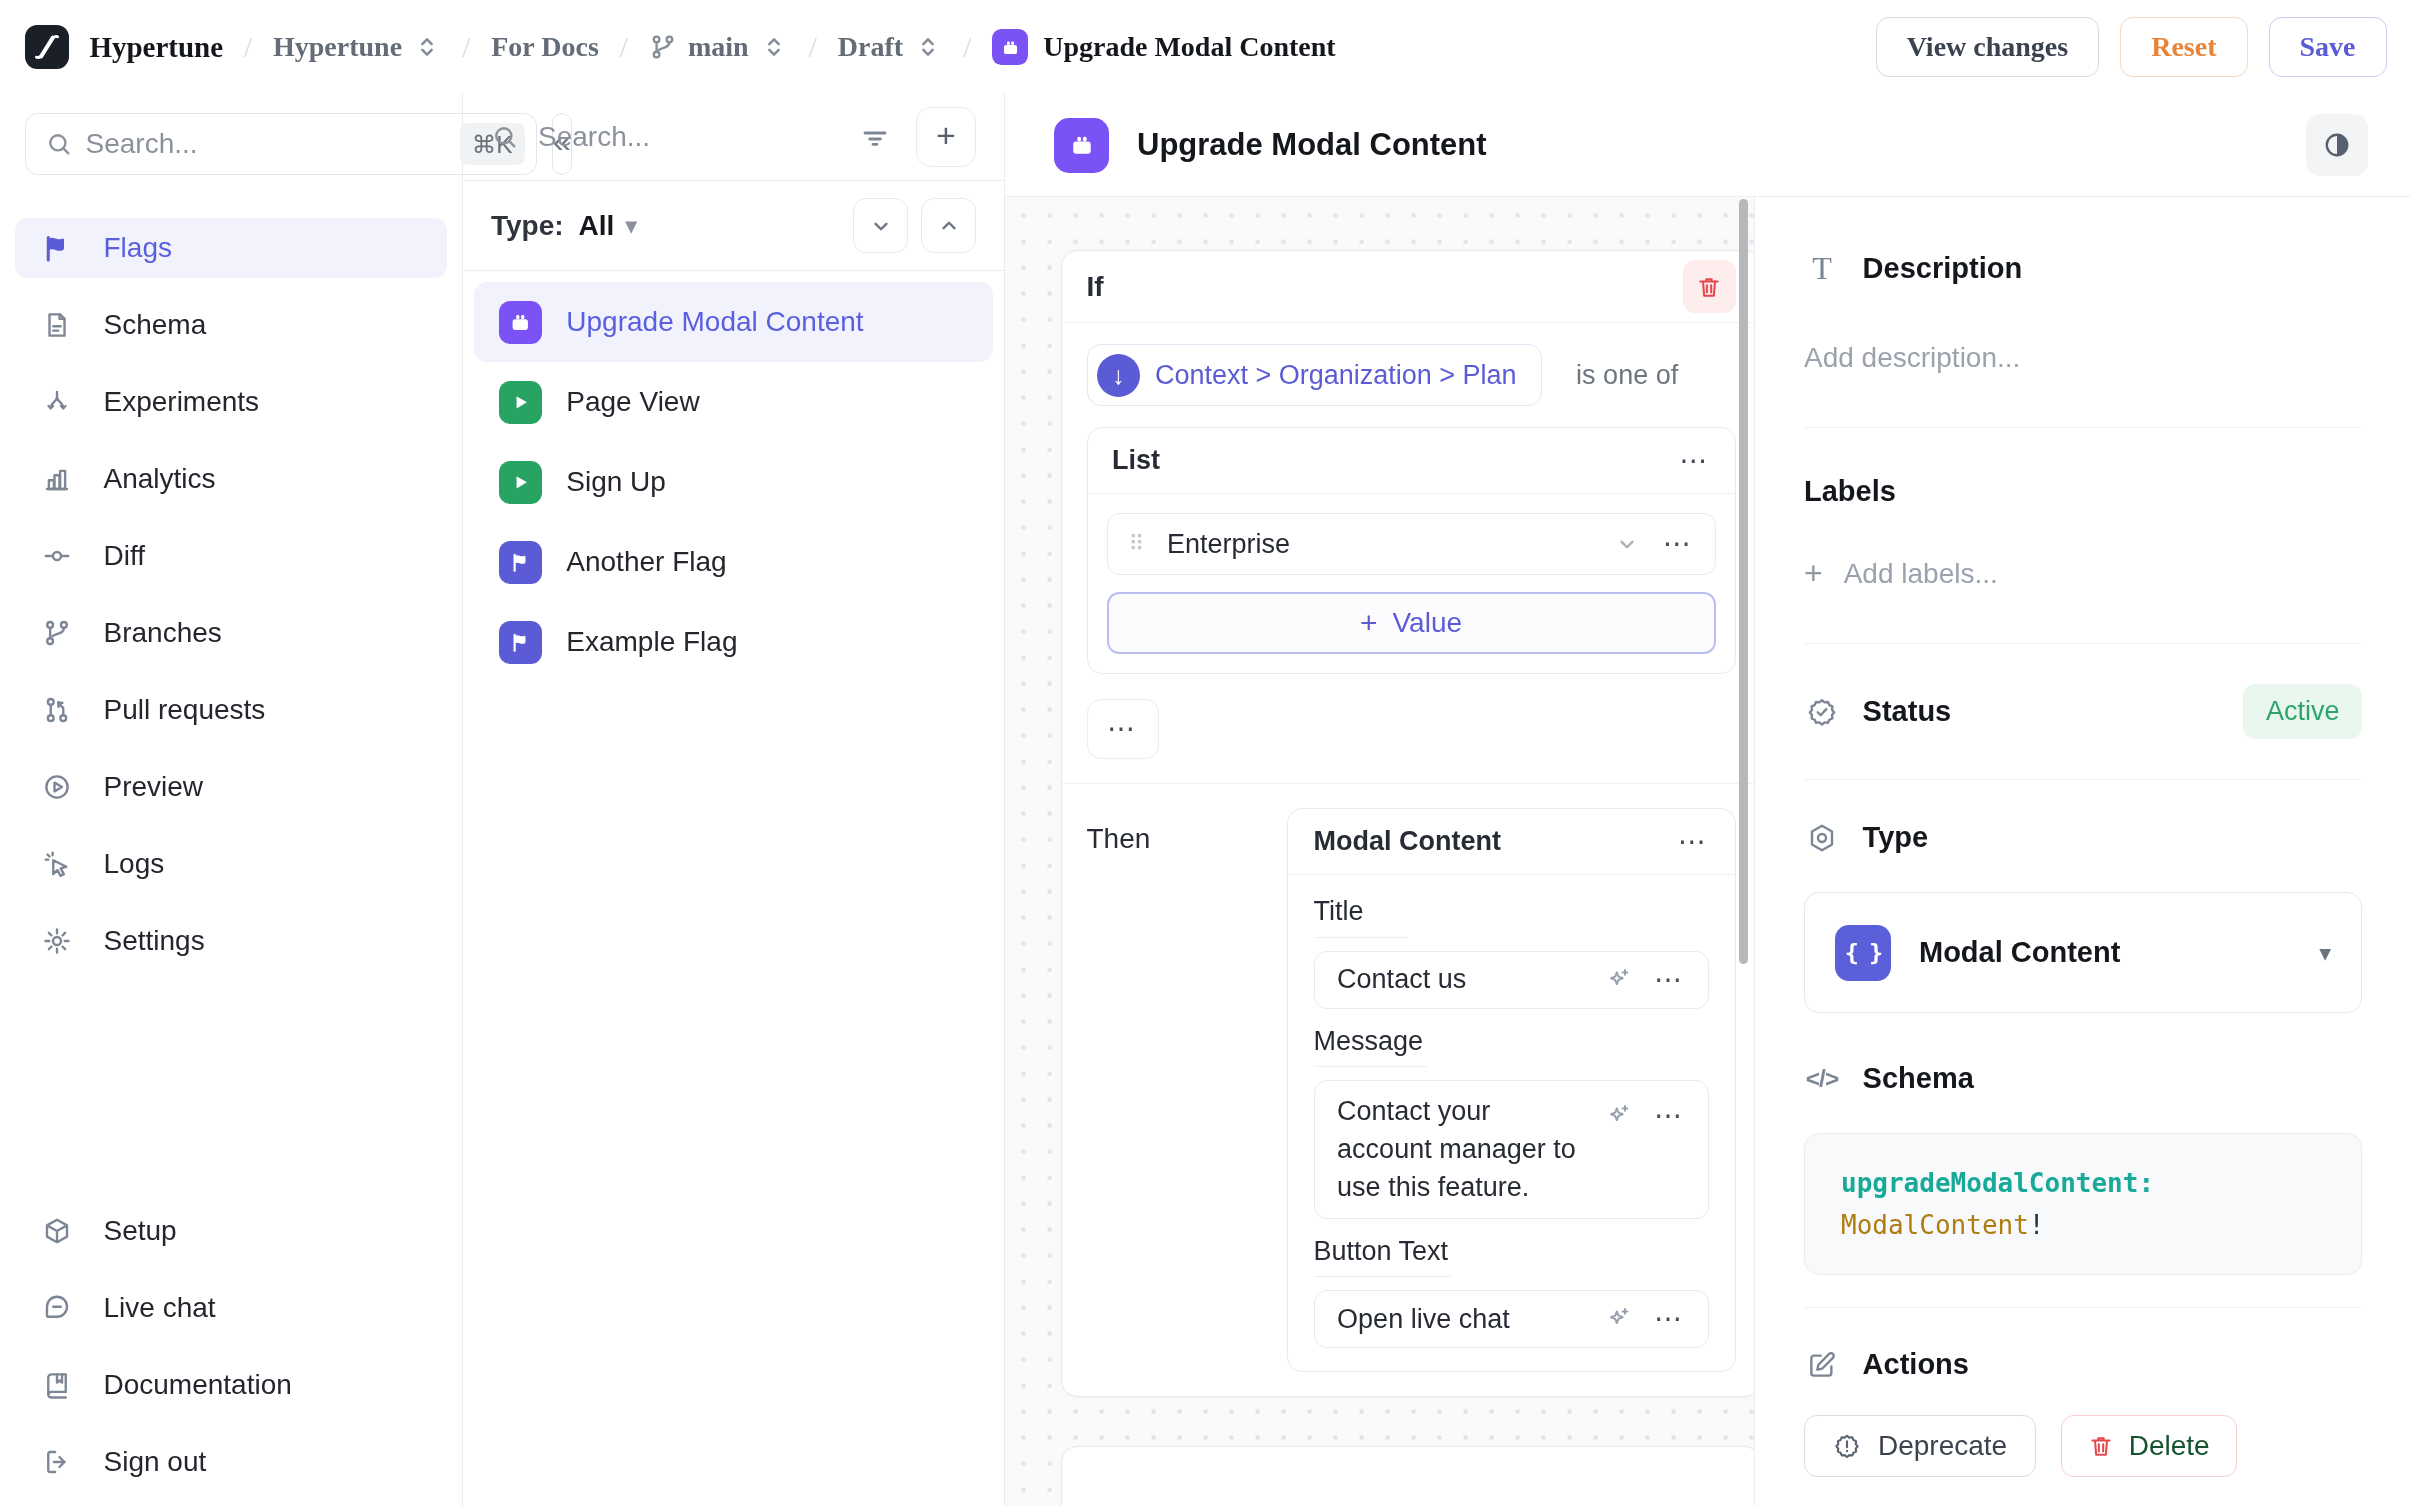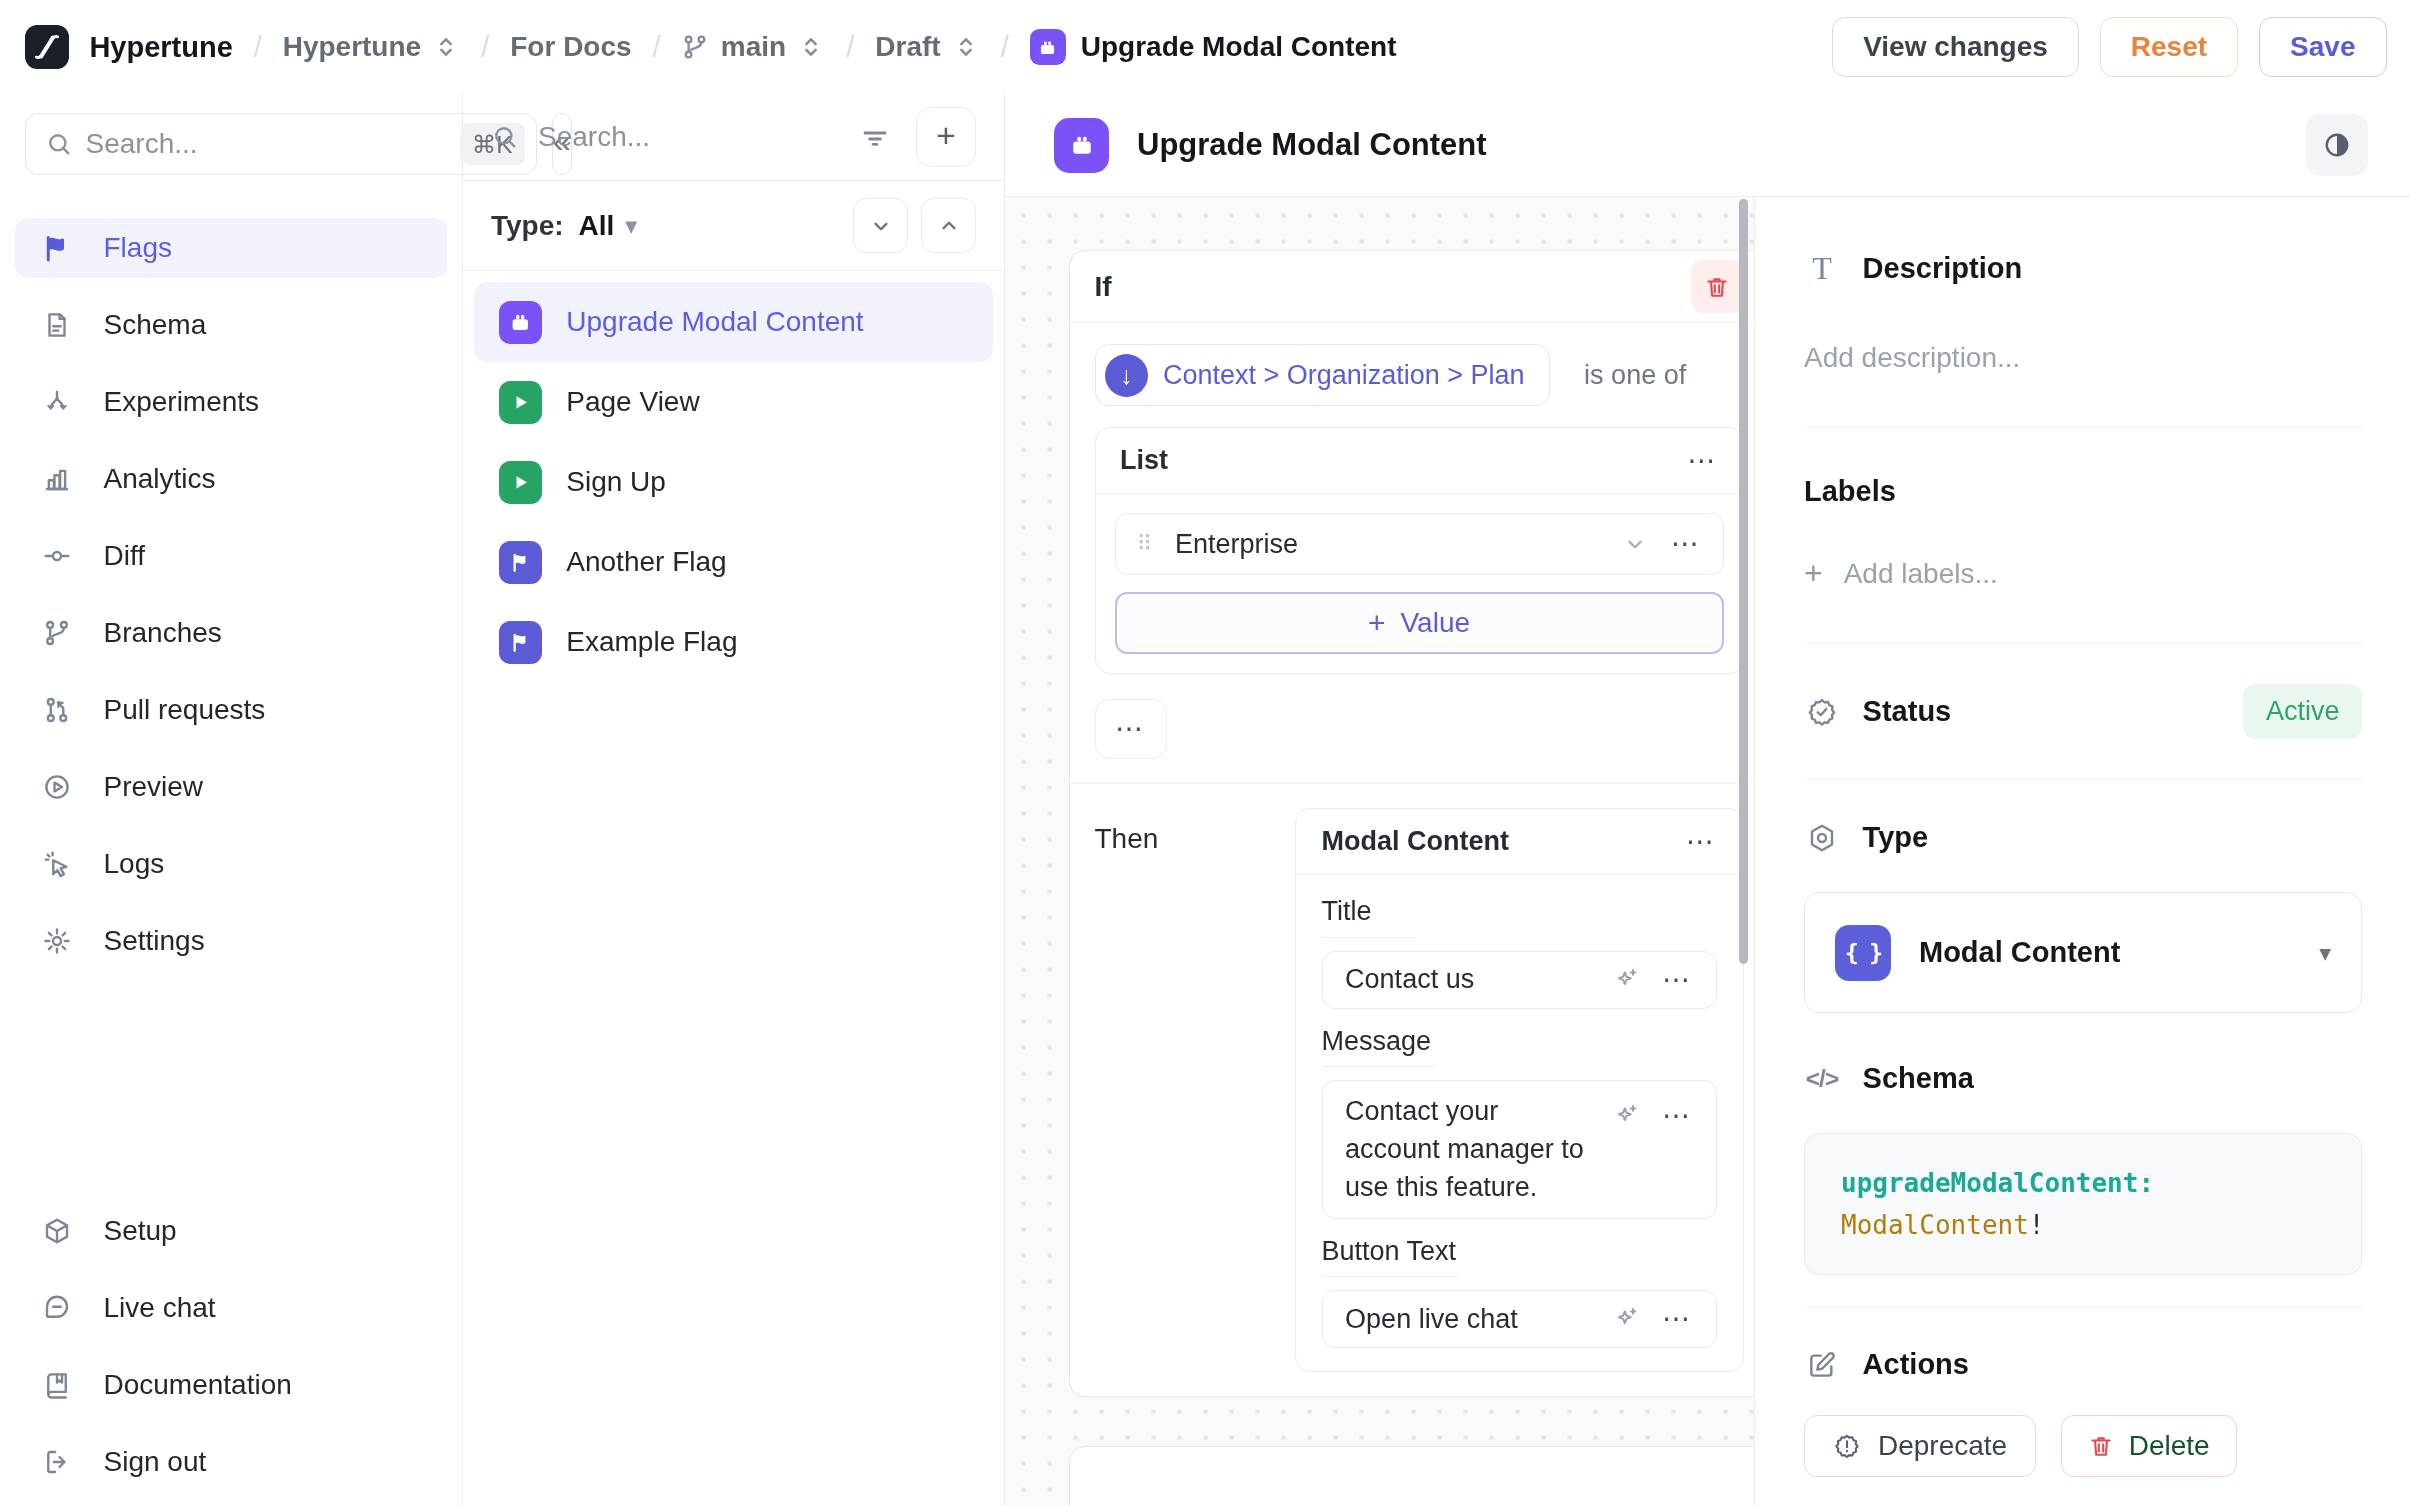--- a/index.html
+++ b/index.html
@@ -7,21 +7,21 @@
   body {
     font-family: "Liberation Sans", sans-serif;
     color: #1d2129; background: #ffffff;
     display: flex; flex-direction: column;
   }
   button { font-family: inherit; background: none; border: none; cursor: pointer; color: inherit; }
   input { font-family: inherit; border: none; outline: none; background: transparent; }
   svg { display: block; }
 
   
-  .topbar { height: 94px; flex: 0 0 94px; display: flex; align-items: center; padding: 0 24.5px; gap: 19px; background: #fff; }
+  .topbar { height: 94px; flex: 0 0 94px; display: flex; align-items: center; padding: 0 24.5px; gap: 19px; background: #fff; font-family: Liberation Serif, serif; }
   .logo { width: 44px; height: 44px; border-radius: 12.2px; background: #1b1f27; display: flex; align-items: center; justify-content: center; }
   .brand { font-size: 29px; font-weight: 700; color: #14171c; margin-left: 1.9px; }
   .bc-sep { color: #d9dce1; font-size: 29px; font-weight: 400; padding: 0 1.9px; }
   .crumb { display: flex; align-items: center; gap: 11.3px; font-size: 28px; color: #646c78; font-weight: 600; }
   .crumb .sel-ic, .crumb .branch-ic { color: #858d99; }
   .page-crumb { gap: 15px; }
   .mini-ic { width: 36px; height: 36px; border-radius: 9.4px; background: #7a52f5; display: flex; align-items: center; justify-content: center; }
   .page-crumb .label { font-size: 28px; font-weight: 700; color: #14171c; }
   .top-actions { margin-left: auto; display: flex; gap: 21px; }
   .btn { height: 60px; border-radius: 13px; font-size: 28px; font-weight: 600; display: flex; align-items: center; justify-content: center; padding: 0 30px; }
@@ -74,21 +74,21 @@
   .main-title { font-size: 31px; font-weight: 700; color: #14171c; }
   .contrast-btn { margin-left: auto; width: 62px; height: 62px; border-radius: 14px; background: #f3f4f6; display: flex; align-items: center; justify-content: center; color: #57606e; }
   .main-body { flex: 1; display: flex; border-top: 0.9px solid #ededf0; min-height: 0; }
 
   
   .canvas { flex: 1; position: relative; min-width: 0; overflow: hidden;
     background-color: #fafafa;
     background-image: radial-gradient(circle, #e3e3e7 2.1px, transparent 2.4px);
     background-size: 26px 26px; background-position: 5.6px 5.6px;
     padding: 53px 0 0 56px; }
-  .card { width: 700px; background: #fff; border: 1.9px solid #e9eaee; border-radius: 17px; box-shadow: 0 0.9px 2.8px rgba(22,24,32,.04); margin-left: 8px; }
+  .card { width: 700px; background: #fff; border: 1.9px solid #e9eaee; border-radius: 17px; box-shadow: 0 0.9px 2.8px rgba(22,24,32,.04); }
   .card-head { height: 72px; display: flex; align-items: center; padding: 0 24.5px; border-bottom: 0.9px solid #eef0f2; }
   .key-label { font-size: 28px; font-weight: 600; color: #272b33; }
   .trash-btn { margin-left: auto; width: 53px; height: 53px; border-radius: 12.2px; background: #fdeded; color: #e5484d; display: flex; align-items: center; justify-content: center; }
   .cond-row { display: flex; align-items: center; gap: 34px; padding: 21px 24.5px 0; }
   .cond-pill { height: 62px; border: 1.9px solid #e3e5f4; border-radius: 14px; display: flex; align-items: center; gap: 15px; padding: 0 24.5px 0 9.4px; background: #fff; }
   .cond-circle { width: 43px; height: 43px; border-radius: 50%; background: #5b5bd6; color: #fff; font-size: 25.4px; display: flex; align-items: center; justify-content: center; }
   .cond-text { font-size: 27px; color: #5b5bd6; font-weight: 500; }
   .op { font-size: 27px; color: #6e7681; }
   .list-box { margin: 21px 24.5px 0; border: 1.9px solid #e9eaee; border-radius: 15px; }
   .list-head { height: 66px; display: flex; align-items: center; padding: 0 24.5px; border-bottom: 0.9px solid #eef0f2; font-size: 27px; font-weight: 600; color: #272b33; }

